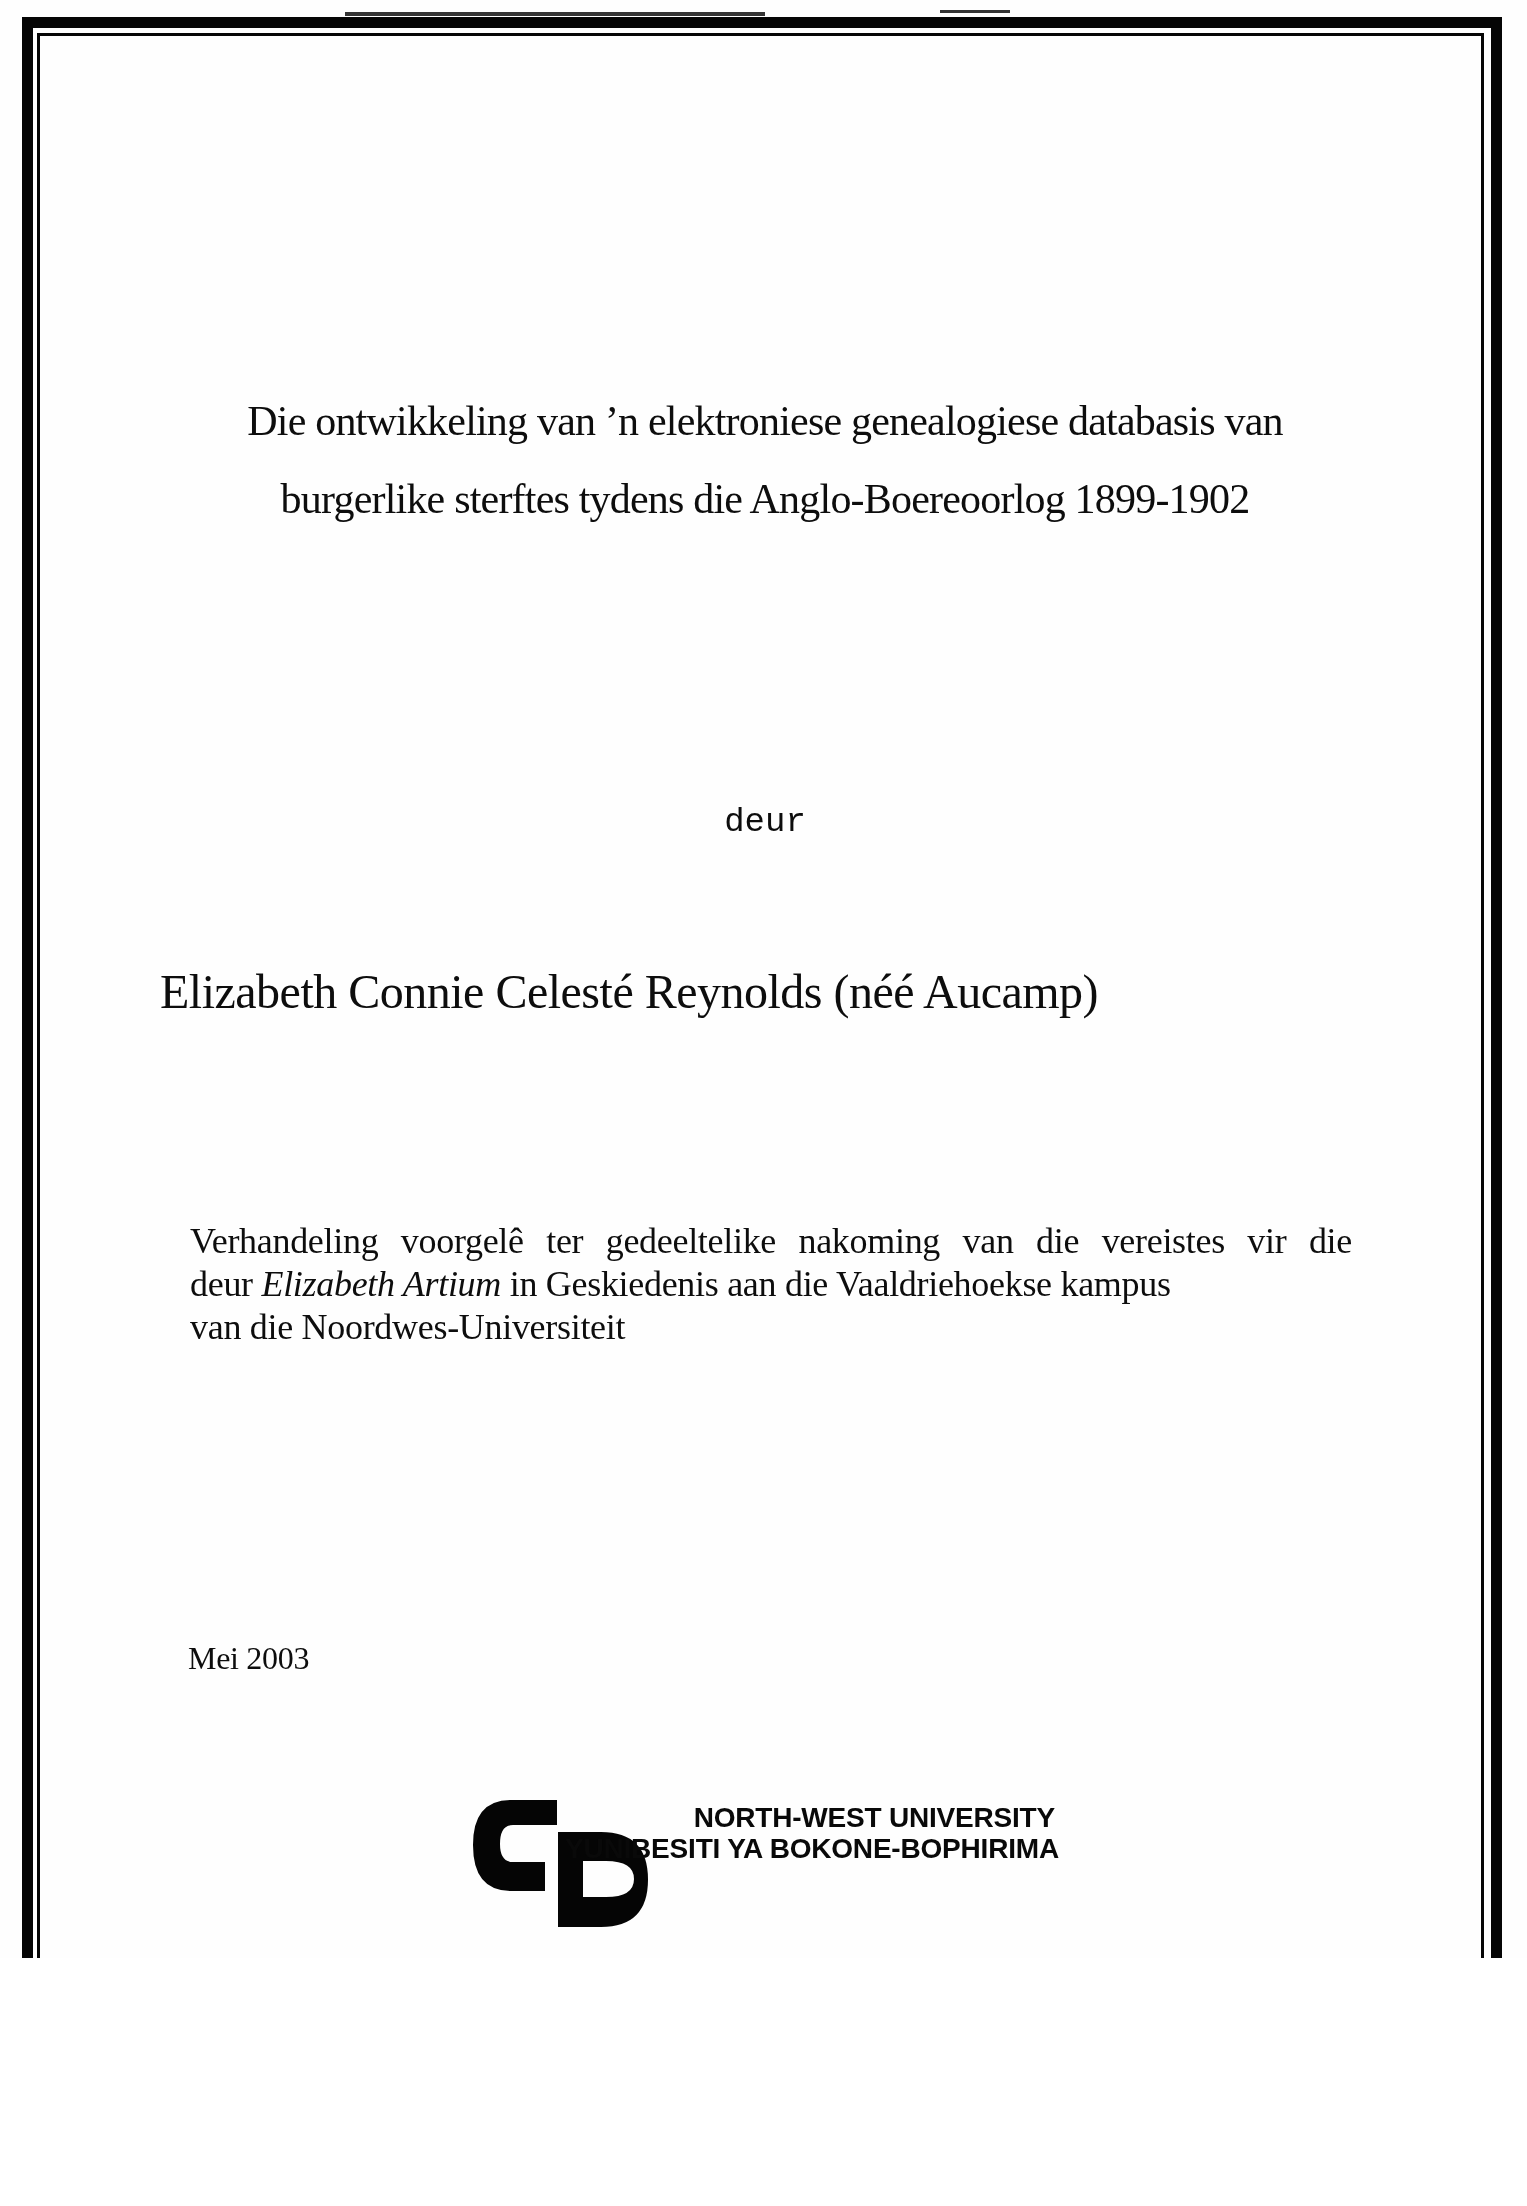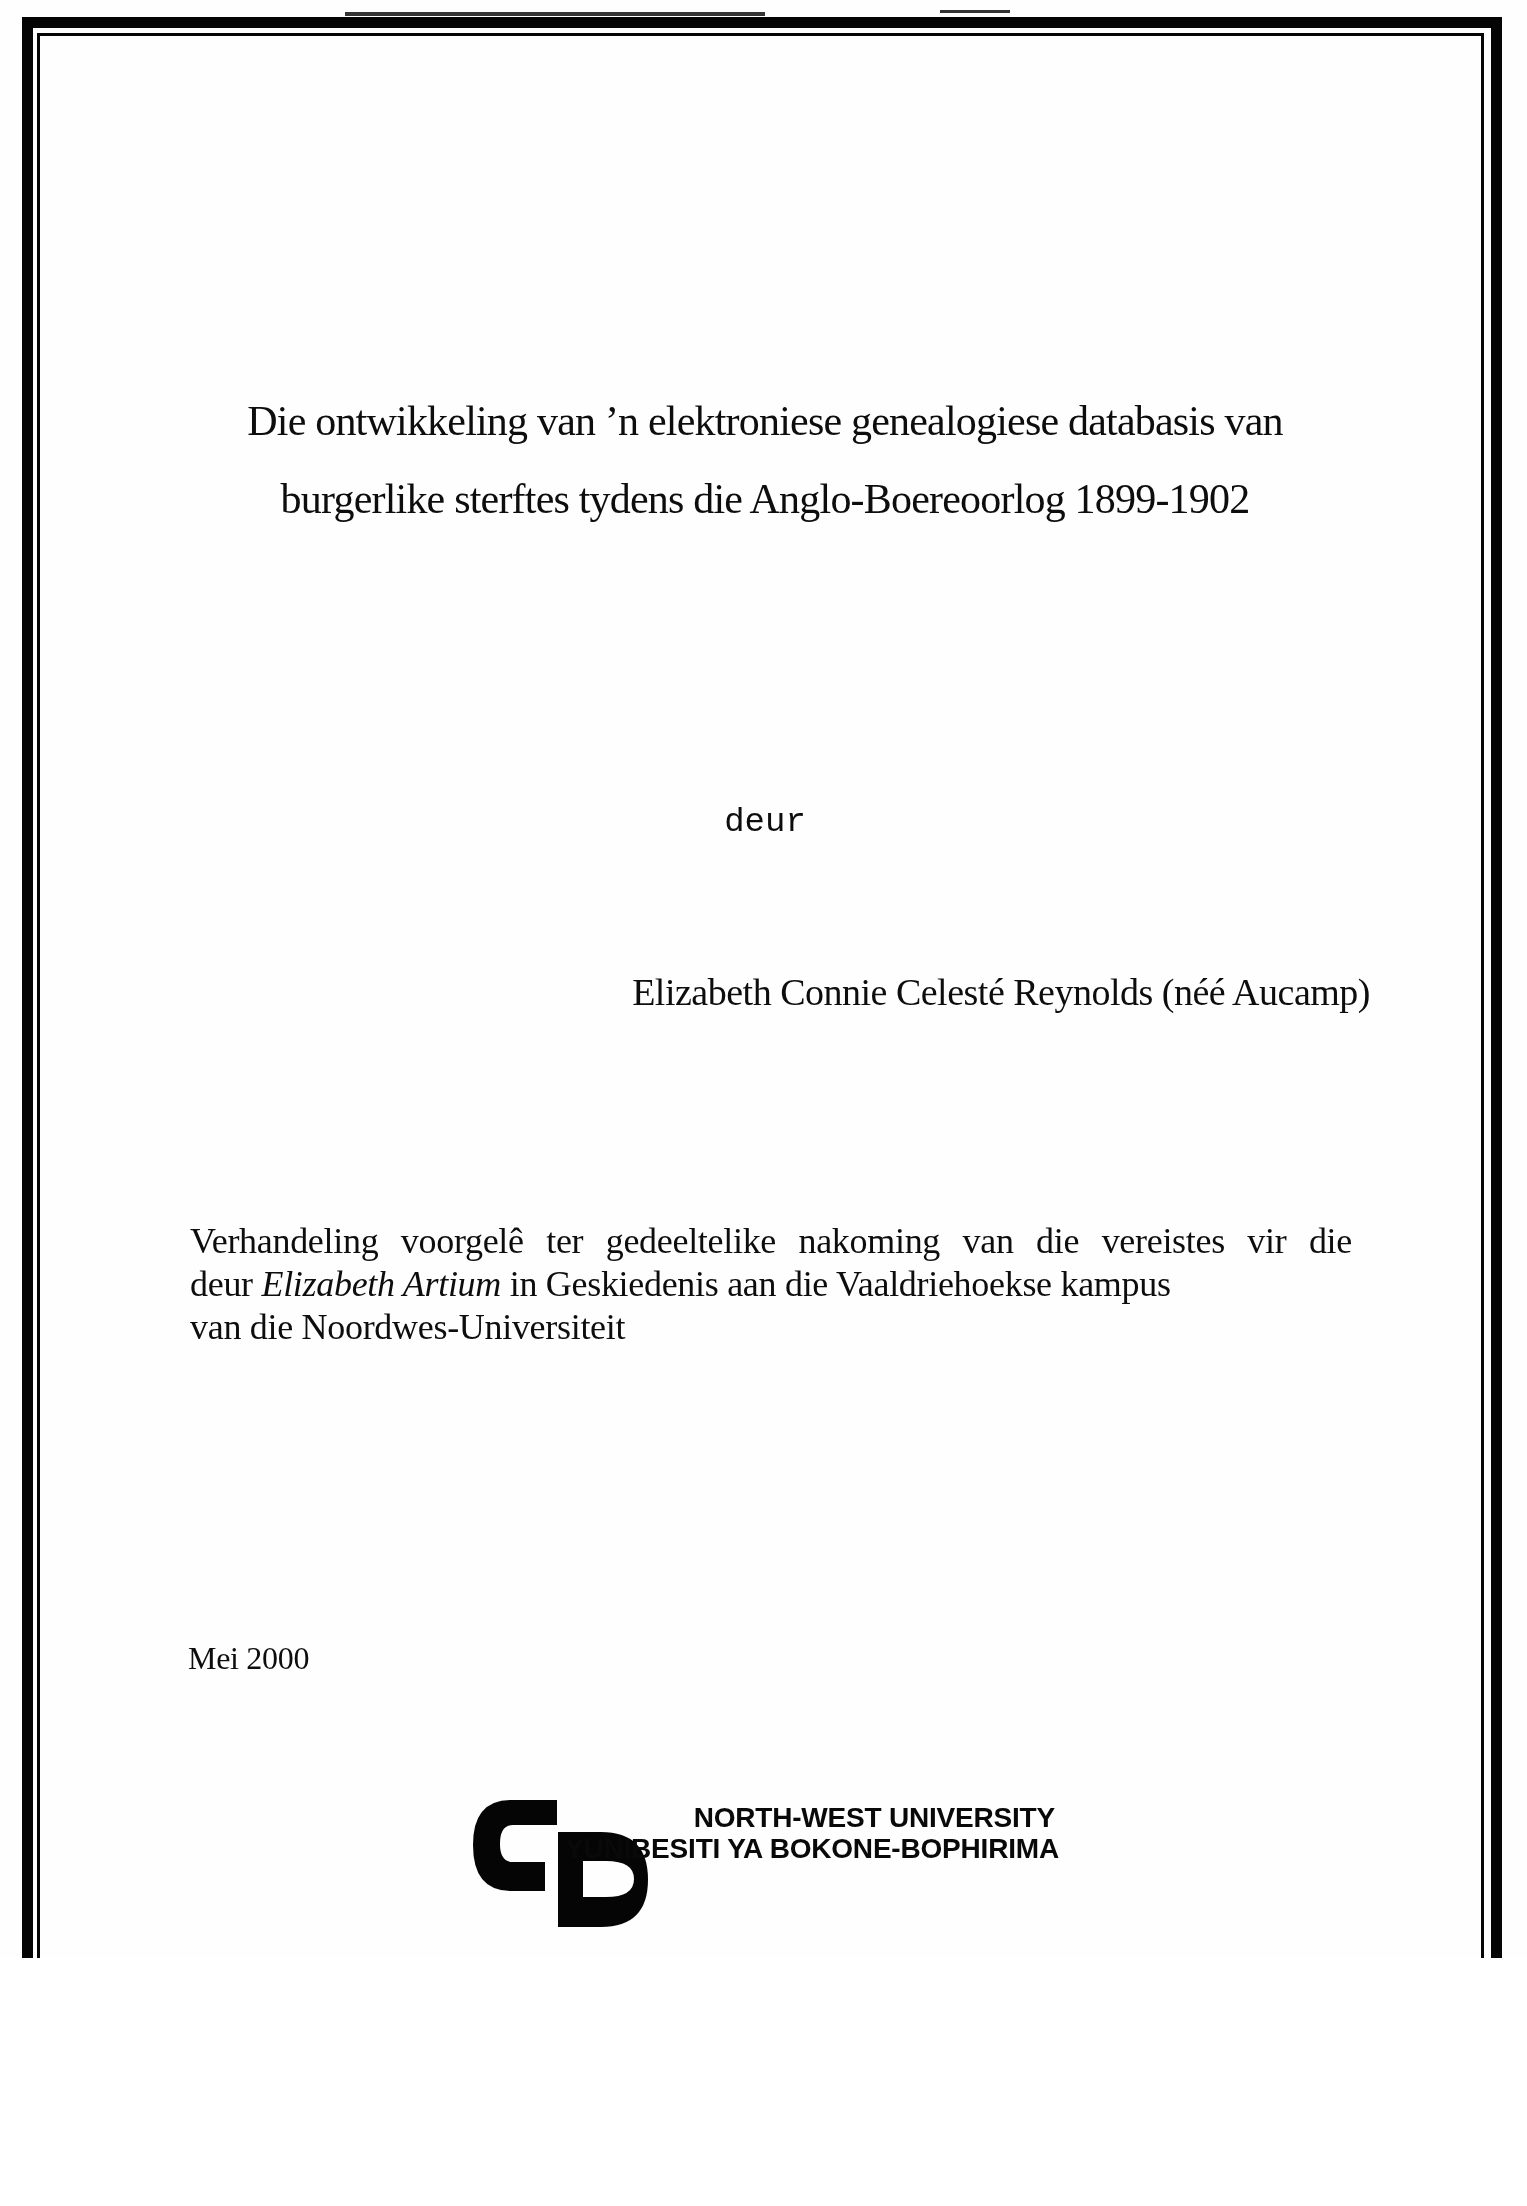--- a/index.html
+++ b/index.html
@@ -50,22 +50,22 @@
     width: 1210px;
     text-align: center;
     font-size: 34px;
     line-height: 34px;
     font-family: Liberation Mono, monospace;
   }
   .author {
     position: absolute;
     left: 160px; top: 972px;
     width: 1210px;
-    text-align: right;
-    font-size: 38px;
+    text-align: left;
+    font-size: 48px;
     line-height: 40px;
     letter-spacing: -0.5px;
     white-space: nowrap;
   }
   .statement {
     position: absolute;
     left: 190px; top: 1220px;
     width: 1162px;
     font-size: 36px;
     line-height: 43px;
@@ -128,21 +128,21 @@
 
   <div class="author">Elizabeth Connie Celesté Reynolds (néé Aucamp)</div>
 
   <div class="statement">
     <div class="justified">Verhandeling voorgelê ter gedeeltelike nakoming van die vereistes vir die</div>
     <div><span>deur </span><span class="it">Elizabeth Artium</span><span> in Geskiedenis aan die Vaaldriehoekse kampus</span></div>
     <div>van die Noordwes-Universiteit</div>
   </div>
 
   <div class="supervisor-block">
-    <div>Mei 2000</div>
+    <div>Mei 2003</div>
   </div>
 
   <div class="logo">
     <svg class="logo-icon" viewBox="0 0 190 135" aria-hidden="true">
 
       <path fill="#050505" d="M 86 4 L 40 4 Q 2 4 2 49 Q 2 95 40 95 L 74 95 L 74 66 L 42 66 Q 29 66 29 48 Q 29 29 42 29 L 86 29 Z"></path>
 
       <path fill="#050505" fill-rule="evenodd" d="M 87 36 L 130 36 Q 177 36 177 83.5 Q 177 131 130 131 L 87 131 Z M 112 65 L 135 65 Q 163 65 163 83 Q 163 101 135 101 L 112 101 Z"></path>
     </svg>
     <div class="logo-text">

